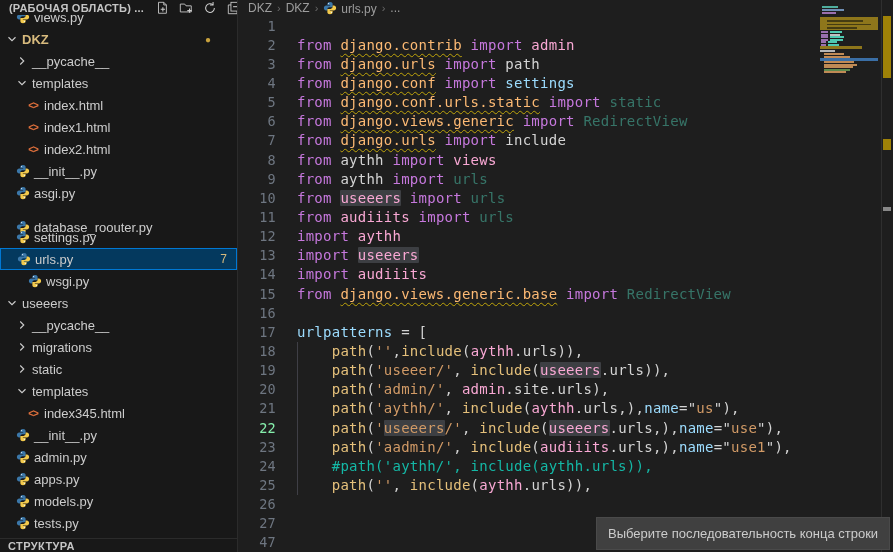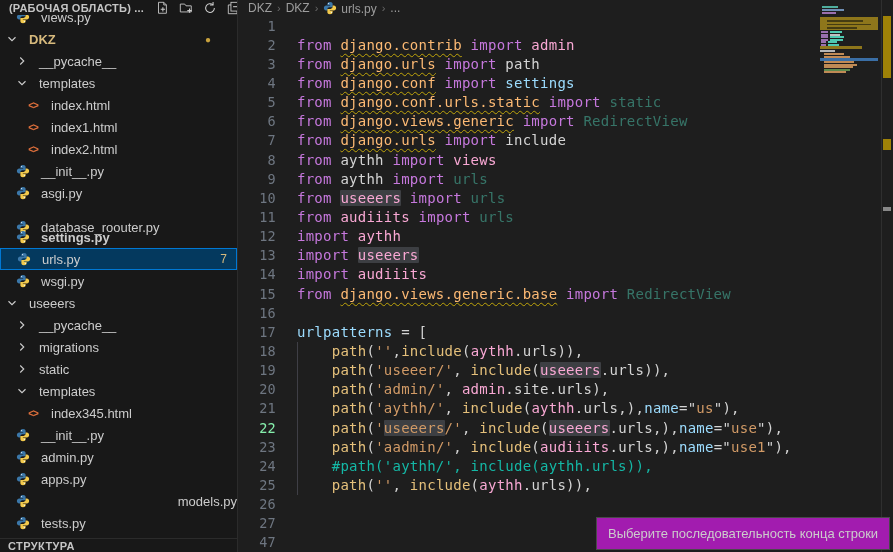--- a/index.html
+++ b/index.html
@@ -9,21 +9,21 @@
   
   #sidebar{position:absolute;left:0;top:0;width:237px;height:552px;background:#181818;
     border-right:1px solid #2b2b2b;overflow:hidden;}
   #explorer-header{position:absolute;left:0;top:0;width:100%;height:15px;background:#181818;
     z-index:5;display:flex;align-items:center;padding-left:9px;box-sizing:border-box;}
   #explorer-header .title{font-size:11px;font-weight:bold;color:#c5c5c5;letter-spacing:.2px;white-space:nowrap;}
   #explorer-header .hicons{display:flex;gap:8px;margin-left:10px;}
   #explorer-header .hicon{width:16px;height:16px;display:flex;align-items:center;justify-content:center;cursor:pointer;}
   #explorer-list{position:absolute;left:0;top:0;width:100%;height:100%;}
   .row{position:absolute;left:0;width:100%;height:22px;display:flex;align-items:center;
-    color:#cccccc;font-size:13px;box-sizing:border-box;cursor:pointer;white-space:nowrap;gap:7px;}
+    color:#cccccc;font-size:13px;box-sizing:border-box;cursor:pointer;white-space:nowrap;}
   .row .twisty{width:16px;height:16px;display:flex;align-items:center;justify-content:center;flex-shrink:0;}
   .row .fico{width:18px;height:16px;display:flex;align-items:center;justify-content:center;flex-shrink:0;}
   .row .lbl{margin-left:2px;}
   .row.sel{background:#04395e;border:1px solid #0078d4;}
   .row.gold .lbl{color:#d7ba7d;font-weight:bold;}
   .row .dot{position:absolute;right:26px;color:#c8a13d;font-size:10px;}
   .row .badge{position:absolute;right:9px;color:#d7ba7d;font-size:12px;}
   .htmlico{color:#e0703c;font-size:10px;font-weight:bold;letter-spacing:-1px;}
   #outline-header{position:absolute;left:0;top:538px;width:100%;height:14px;border-top:1px solid #2b2b2b;
     background:#181818;display:flex;align-items:center;padding-left:8px;box-sizing:border-box;
@@ -59,21 +59,21 @@
   #indent-guide{position:absolute;left:59px;top:341.7px;width:1px;height:153.2px;background:#3f3f46;}
 
   
   #minimap{position:absolute;left:582px;top:0;width:60px;height:552px;cursor:pointer;}
   .mbar{position:absolute;}
   #ruler-sep{position:absolute;left:643px;top:0;width:1px;height:552px;background:#2f2f2f;}
   #ruler{position:absolute;left:644px;top:0;width:11px;height:552px;}
   .rmark{position:absolute;left:1px;width:8px;}
 
   
-  #tooltip{position:absolute;left:596px;top:517px;background:#a21caf;border:1px solid #4a4a4a;
+  #tooltip{position:absolute;left:596px;top:517px;background:#404040;border:1px solid #4a4a4a;
     color:#cccccc;font-size:13px;padding:8px 11px;white-space:nowrap;z-index:10;}
 </style>
 </head>
 <body>
 
 <div id="app">
 
   <div id="sidebar">
     <div id="explorer-list">
         <div class="row" style="top: 6px; padding-left: 14px;">
@@ -156,21 +156,21 @@
           <span class="fico">
             <svg width="14" height="14" viewBox="0 0 16 16">
               <path fill="#3b77a8" d="M8 1C6 1 5 1.9 5 3.2V4.7h3.2v.5H3.6C2.2 5.2 1 6.4 1 8s1.2 2.8 2.6 2.8H5V9.3C5 8 6.1 7 7.4 7H11V3.2C11 1.9 10 1 8 1z"></path>
               <path fill="#f2c94c" d="M8 15c2 0 3-.9 3-2.2v-1.5H7.8v-.5h4.6c1.4 0 2.6-1.2 2.6-2.8s-1.2-2.8-2.6-2.8H11v1.5C11 8 9.9 9 8.6 9H5v3.8C5 14.1 6 15 8 15z"></path>
               <circle cx="6.4" cy="2.9" r=".7" fill="#e8f1f8"></circle>
               <circle cx="9.6" cy="13.1" r=".7" fill="#e8f1f8"></circle>
             </svg>
           </span>
           <span class="lbl">database_roouter.py</span>
         </div>
-        <div class="row" style="top: 226px; padding-left: 14px; font-weight: bold;">
+        <div class="row" style="top: 226px; padding-left: 14px;">
           <span class="fico">
             <svg width="14" height="14" viewBox="0 0 16 16">
               <path fill="#3b77a8" d="M8 1C6 1 5 1.9 5 3.2V4.7h3.2v.5H3.6C2.2 5.2 1 6.4 1 8s1.2 2.8 2.6 2.8H5V9.3C5 8 6.1 7 7.4 7H11V3.2C11 1.9 10 1 8 1z"></path>
               <path fill="#f2c94c" d="M8 15c2 0 3-.9 3-2.2v-1.5H7.8v-.5h4.6c1.4 0 2.6-1.2 2.6-2.8s-1.2-2.8-2.6-2.8H11v1.5C11 8 9.9 9 8.6 9H5v3.8C5 14.1 6 15 8 15z"></path>
               <circle cx="6.4" cy="2.9" r=".7" fill="#e8f1f8"></circle>
               <circle cx="9.6" cy="13.1" r=".7" fill="#e8f1f8"></circle>
             </svg>
           </span>
           <span class="lbl">settings.py</span>
         </div>
@@ -179,21 +179,21 @@
             <svg width="14" height="14" viewBox="0 0 16 16">
               <path fill="#3b77a8" d="M8 1C6 1 5 1.9 5 3.2V4.7h3.2v.5H3.6C2.2 5.2 1 6.4 1 8s1.2 2.8 2.6 2.8H5V9.3C5 8 6.1 7 7.4 7H11V3.2C11 1.9 10 1 8 1z"></path>
               <path fill="#f2c94c" d="M8 15c2 0 3-.9 3-2.2v-1.5H7.8v-.5h4.6c1.4 0 2.6-1.2 2.6-2.8s-1.2-2.8-2.6-2.8H11v1.5C11 8 9.9 9 8.6 9H5v3.8C5 14.1 6 15 8 15z"></path>
               <circle cx="6.4" cy="2.9" r=".7" fill="#e8f1f8"></circle>
               <circle cx="9.6" cy="13.1" r=".7" fill="#e8f1f8"></circle>
             </svg>
           </span>
           <span class="lbl">urls.py</span>
           <span class="badge">7</span>
         </div>
-        <div class="row" style="top: 270px; padding-left: 14px;">
+        <div class="row" style="top: 270px; padding-left: 14px; margin-left: 12px;">
           <span class="fico">
             <svg width="14" height="14" viewBox="0 0 16 16">
               <path fill="#3b77a8" d="M8 1C6 1 5 1.9 5 3.2V4.7h3.2v.5H3.6C2.2 5.2 1 6.4 1 8s1.2 2.8 2.6 2.8H5V9.3C5 8 6.1 7 7.4 7H11V3.2C11 1.9 10 1 8 1z"></path>
               <path fill="#f2c94c" d="M8 15c2 0 3-.9 3-2.2v-1.5H7.8v-.5h4.6c1.4 0 2.6-1.2 2.6-2.8s-1.2-2.8-2.6-2.8H11v1.5C11 8 9.9 9 8.6 9H5v3.8C5 14.1 6 15 8 15z"></path>
               <circle cx="6.4" cy="2.9" r=".7" fill="#e8f1f8"></circle>
               <circle cx="9.6" cy="13.1" r=".7" fill="#e8f1f8"></circle>
             </svg>
           </span>
           <span class="lbl">wsgi.py</span>
         </div>
@@ -269,21 +269,21 @@
           <span class="fico">
             <svg width="14" height="14" viewBox="0 0 16 16">
               <path fill="#3b77a8" d="M8 1C6 1 5 1.9 5 3.2V4.7h3.2v.5H3.6C2.2 5.2 1 6.4 1 8s1.2 2.8 2.6 2.8H5V9.3C5 8 6.1 7 7.4 7H11V3.2C11 1.9 10 1 8 1z"></path>
               <path fill="#f2c94c" d="M8 15c2 0 3-.9 3-2.2v-1.5H7.8v-.5h4.6c1.4 0 2.6-1.2 2.6-2.8s-1.2-2.8-2.6-2.8H11v1.5C11 8 9.9 9 8.6 9H5v3.8C5 14.1 6 15 8 15z"></path>
               <circle cx="6.4" cy="2.9" r=".7" fill="#e8f1f8"></circle>
               <circle cx="9.6" cy="13.1" r=".7" fill="#e8f1f8"></circle>
             </svg>
           </span>
           <span class="lbl">apps.py</span>
         </div>
-        <div class="row" style="top: 490px; padding-left: 14px; justify-content: space-between;">
+        <div class="row" style="top: 490px; padding-left: 14px;">
           <span class="fico">
             <svg width="14" height="14" viewBox="0 0 16 16">
               <path fill="#3b77a8" d="M8 1C6 1 5 1.9 5 3.2V4.7h3.2v.5H3.6C2.2 5.2 1 6.4 1 8s1.2 2.8 2.6 2.8H5V9.3C5 8 6.1 7 7.4 7H11V3.2C11 1.9 10 1 8 1z"></path>
               <path fill="#f2c94c" d="M8 15c2 0 3-.9 3-2.2v-1.5H7.8v-.5h4.6c1.4 0 2.6-1.2 2.6-2.8s-1.2-2.8-2.6-2.8H11v1.5C11 8 9.9 9 8.6 9H5v3.8C5 14.1 6 15 8 15z"></path>
               <circle cx="6.4" cy="2.9" r=".7" fill="#e8f1f8"></circle>
               <circle cx="9.6" cy="13.1" r=".7" fill="#e8f1f8"></circle>
             </svg>
           </span>
           <span class="lbl">models.py</span>
         </div>

